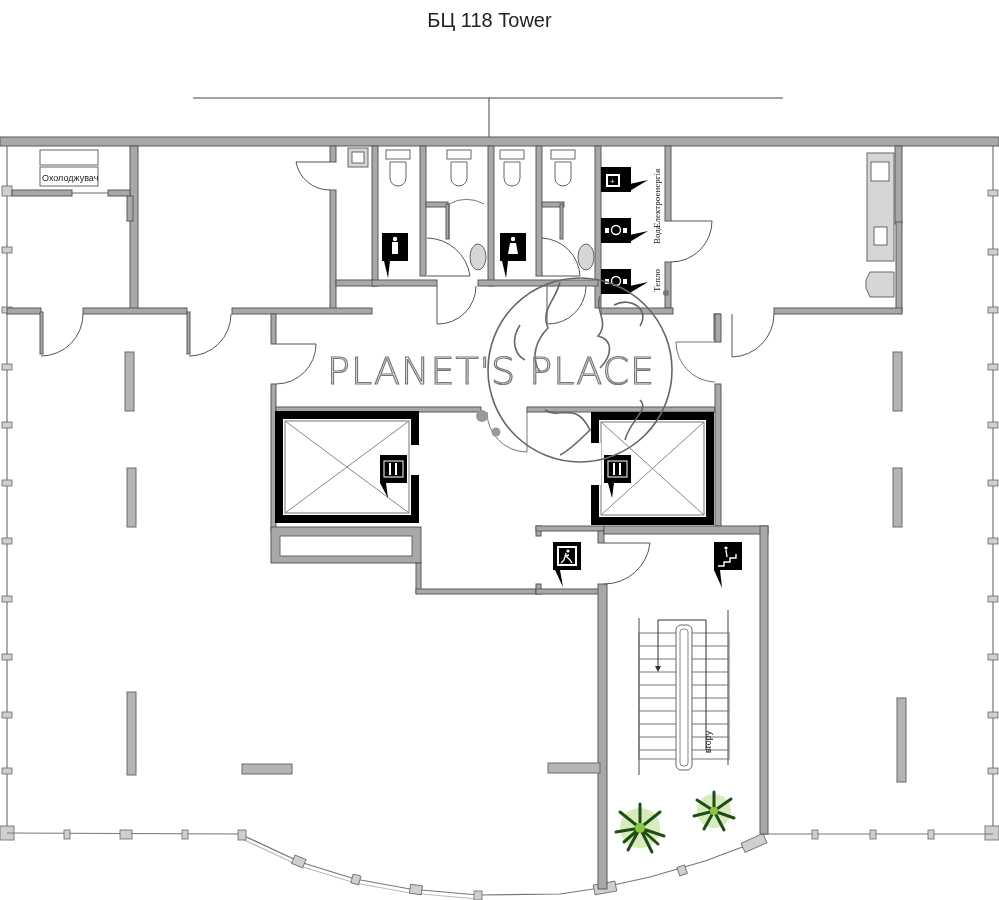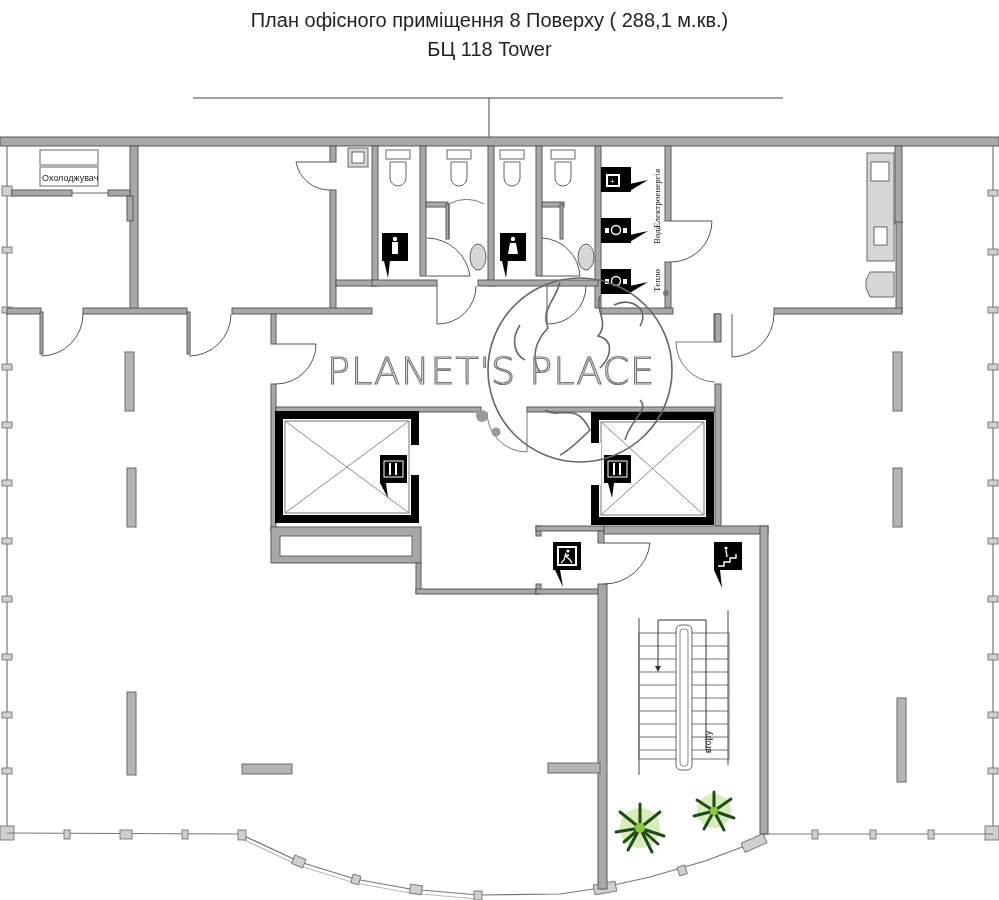--- a/index.html
+++ b/index.html
@@ -22,21 +22,20 @@
   .watermark-text { font-family: "DejaVu Sans", sans-serif; font-size: 38px; font-weight: 200;
                     fill: none; stroke: #777; stroke-width: 1.2; letter-spacing: 1px; }
   .label-small { font-family: "Liberation Sans", sans-serif; font-size: 9px; fill: #222; }
   .label-rot { font-family: "Liberation Serif", serif; font-size: 9px; fill: #222; }
   .globe { fill: none; stroke: #666; stroke-width: 1.6; }
 </style>
 </head>
 <body>
 
 <div class="title-block">
-  <div>План офісного приміщення 8 Поверху ( 288,1 м.кв.)</div>
   <div>БЦ 118 Tower</div>
 </div>
 
 <svg class="plan" width="999" height="900" viewBox="0 0 999 900">
 
   <g>
     <line x1="193" y1="98" x2="783" y2="98" stroke="#444" stroke-width="1"></line>
     <line x1="489" y1="98" x2="489" y2="137" stroke="#444" stroke-width="1"></line>
   </g>
 

